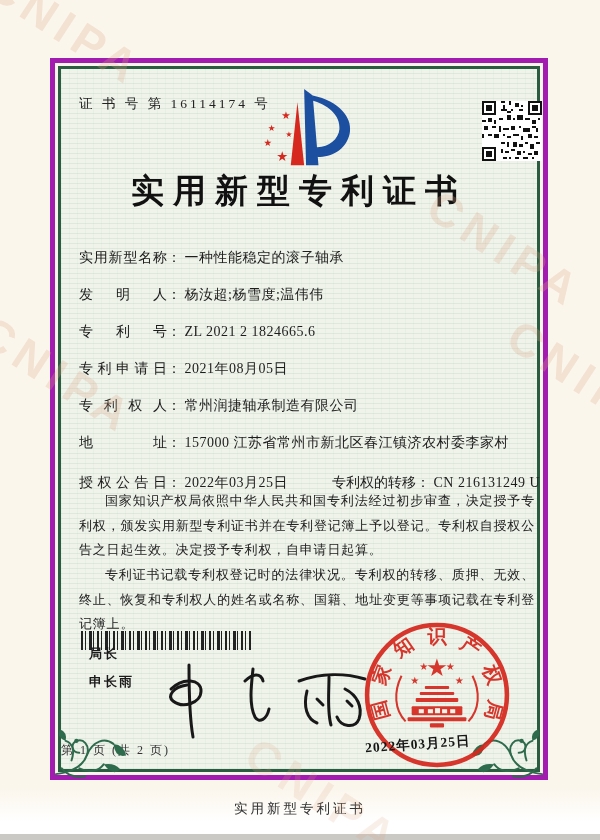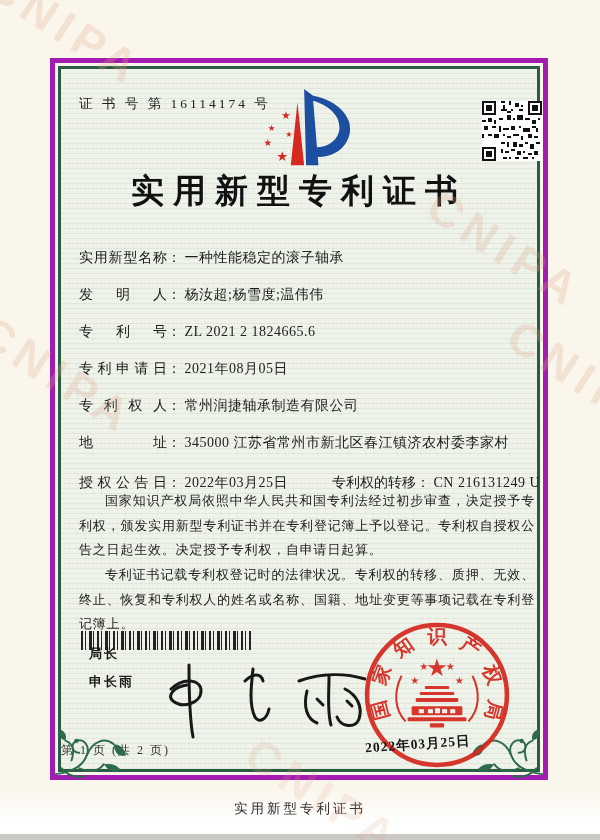--- a/index.html
+++ b/index.html
@@ -270,21 +270,21 @@
         <div class="frow">
           <span class="flabel">专利申请日</span><span class="fcolon">：</span>
           <span class="fvalue">2021年08月05日</span>
         </div>
         <div class="frow">
           <span class="flabel">专利权人</span><span class="fcolon">：</span>
           <span class="fvalue">常州润捷轴承制造有限公司</span>
         </div>
         <div class="frow">
           <span class="flabel">地址</span><span class="fcolon">：</span>
-          <span class="fvalue">345000 江苏省常州市新北区春江镇济农村委李家村</span>
+          <span class="fvalue">157000 江苏省常州市新北区春江镇济农村委李家村</span>
         </div>
         <div class="frow grant-row">
           <span>
             <span class="flabel">授权公告日</span><span class="fcolon">：</span>
             <span class="fvalue">2022年03月25日</span>
           </span>
           <span class="grant-second">
             <span>专利权的转移</span><span class="fcolon">：</span>
             <span class="fvalue">CN 216131249 U</span>
           </span>

